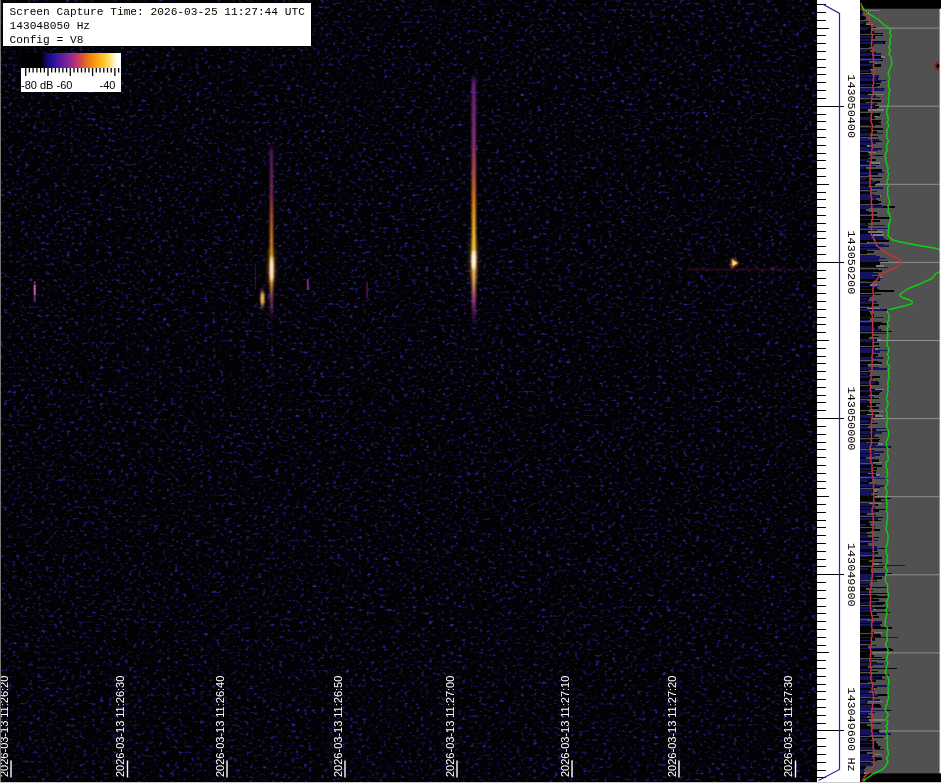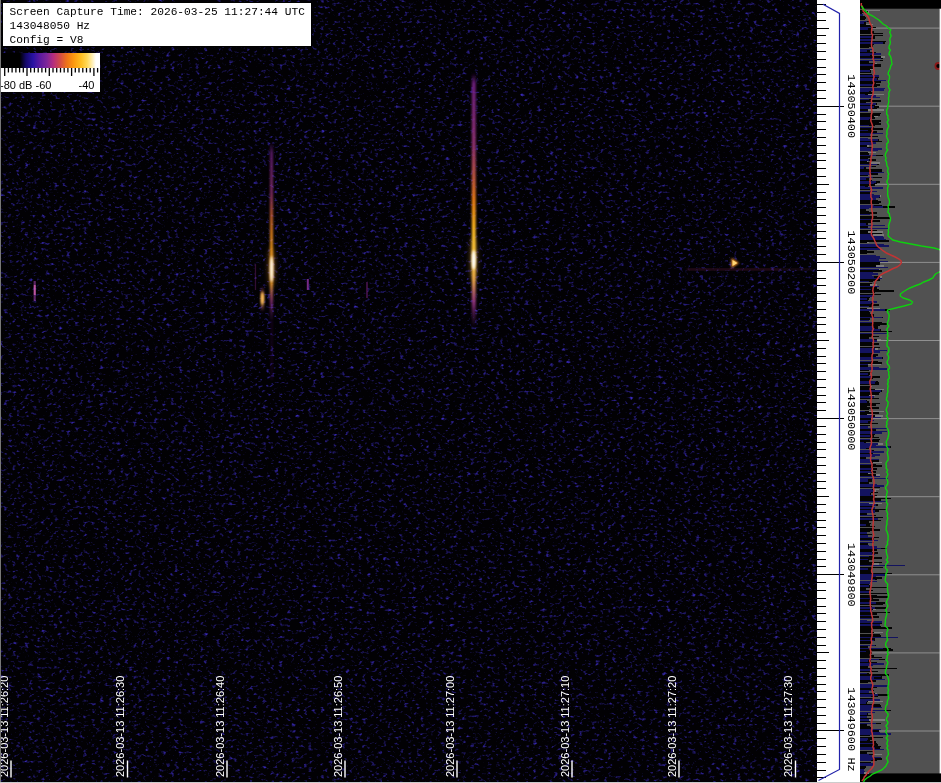--- a/index.html
+++ b/index.html
@@ -87,21 +87,21 @@
       <line x1="227" y1="760.5" x2="227" y2="777.5" stroke="#fff" stroke-width="1.4"></line>
       <line x1="345" y1="760.5" x2="345" y2="777.5" stroke="#fff" stroke-width="1.4"></line>
       <line x1="457" y1="760.5" x2="457" y2="777.5" stroke="#fff" stroke-width="1.4"></line>
       <line x1="572" y1="760.5" x2="572" y2="777.5" stroke="#fff" stroke-width="1.4"></line>
       <line x1="679" y1="760.5" x2="679" y2="777.5" stroke="#fff" stroke-width="1.4"></line>
       <line x1="795.5" y1="760.5" x2="795.5" y2="777.5" stroke="#fff" stroke-width="1.4"></line>
     </svg>
     <div style="position:absolute;left:2px;top:2px;width:309.5px;height:44.5px;background:#fff;font-family:'Liberation Mono',monospace;font-size:11.2px;line-height:14.4px;color:#000;border:1px solid #000;padding:1.5px 0 0 6.5px;box-sizing:border-box;white-space:pre;">Screen Capture Time: 2026-03-25 11:27:44 UTC
 143048050 Hz
 Config = V8</div>
-    <div style="position:absolute;left:0;top:53px;width:99.5px;height:39px;background:#fff;">
+    <div style="position:absolute;left:21px;top:53px;width:99.5px;height:39px;background:#fff;">
       <div style="position:absolute;left:0;top:0;width:99.5px;height:15px;background:linear-gradient(90deg,#000 0%,#000 20%,#14086c 26%,#2812a4 33%,#5c1aa0 40%,#7e2699 47%,#b42c80 53%,#d24a48 60%,#ee7418 67%,#fc9a10 74%,#ffbe20 81%,#ffd855 87%,#ffeeb0 92%,#fff 96%);"></div>
       <svg width="100" height="24" style="position:absolute;left:0;top:15px;">
         <line x1="4.7" y1="0" x2="4.7" y2="8" stroke="#000" stroke-width="1.3"></line>
         <line x1="8.4" y1="0" x2="8.4" y2="4.5" stroke="#000" stroke-width="1.3"></line>
         <line x1="12.1" y1="0" x2="12.1" y2="4.5" stroke="#000" stroke-width="1.3"></line>
         <line x1="15.9" y1="0" x2="15.9" y2="4.5" stroke="#000" stroke-width="1.3"></line>
         <line x1="19.6" y1="0" x2="19.6" y2="4.5" stroke="#000" stroke-width="1.3"></line>
         <line x1="23.3" y1="0" x2="23.3" y2="4.5" stroke="#000" stroke-width="1.3"></line>
         <line x1="27.0" y1="0" x2="27.0" y2="8" stroke="#000" stroke-width="1.3"></line>
         <line x1="30.7" y1="0" x2="30.7" y2="4.5" stroke="#000" stroke-width="1.3"></line>

